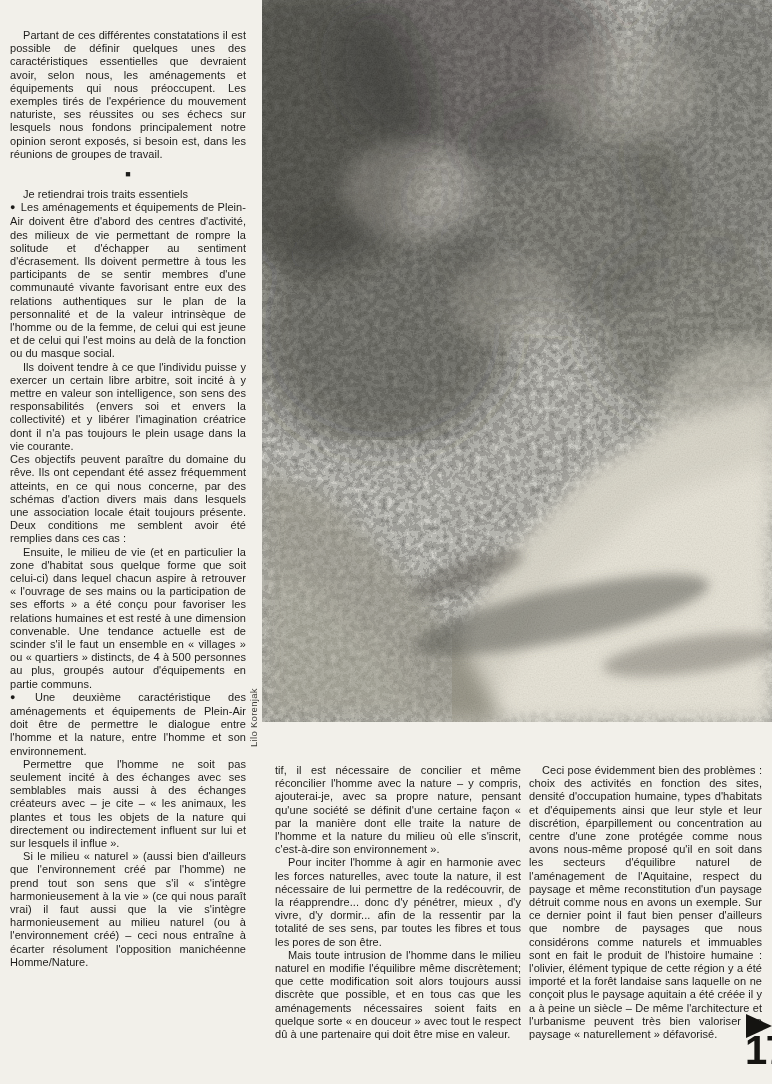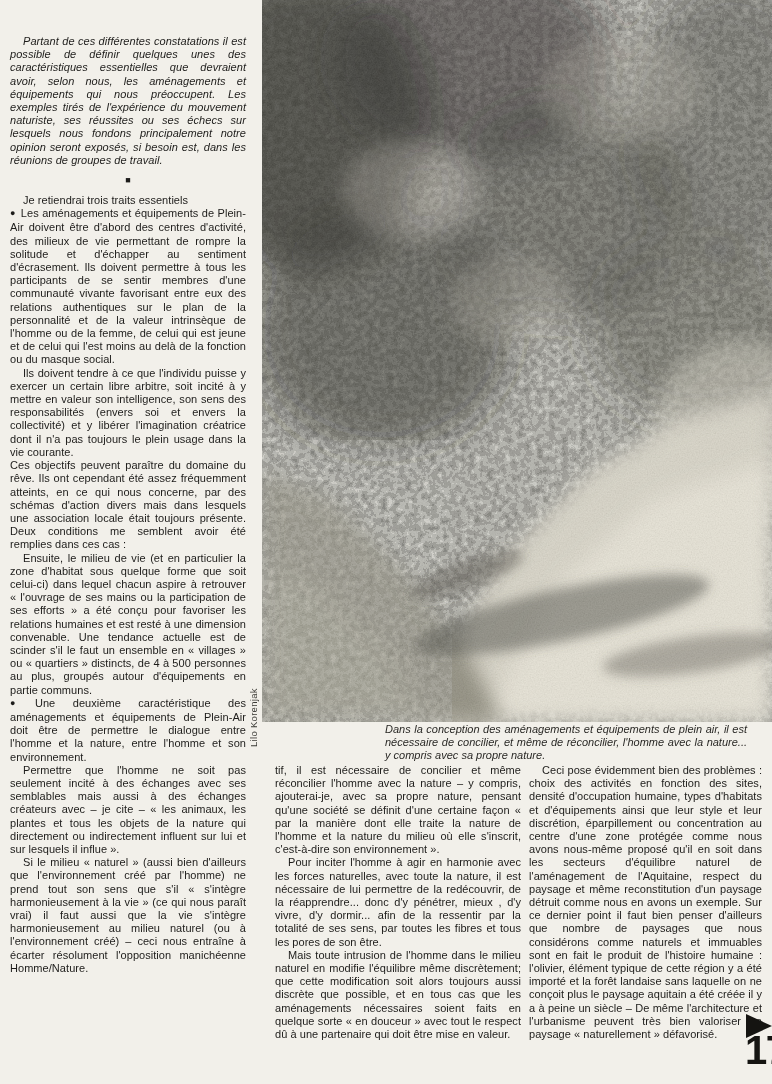--- a/index.html
+++ b/index.html
@@ -11,21 +11,21 @@
     overflow:hidden;
   }
   
   .col {
     position:absolute;
     font-size:11px; line-height:13.2px;
     text-align:justify; letter-spacing:0.05px;
   }
   .col p { margin:0; }
   .col p.indent { text-indent:13px; }
-  .col p.gap { margin-top:15px;font-style:italic; }
+  .col p.gap { margin-top:9px; }
   .marker-line {
     text-align:center; font-size:9px; line-height:9px;
     margin:9px 0 9px 0 !important; letter-spacing:0;
   }
   .bullet { font-size:9px; margin-right:5px; position:relative; top:-1px; }
   .col-left   { left:10px;  top:20px;  width:236px; }
   .col-middle { left:275px; top:764px; width:246px; }
   .col-right  { left:529px; top:764px; width:233px; }
 
   
@@ -149,21 +149,20 @@
         <ellipse cx="430" cy="655" rx="90" ry="18" fill="#56534a" opacity="0.45" transform="rotate(-8 430 655)"></ellipse>
         <ellipse cx="205" cy="575" rx="60" ry="14" fill="#4d4a41" opacity="0.5" transform="rotate(-20 205 575)"></ellipse>
       </g>
 
       <rect x="0" y="0" width="510" height="722" filter="url(#grain)"></rect>
     </svg>
   </div>
 
   <div class="credit">Lilo Korenjak</div>
 
-  <div class="caption">Dans la conception des aménagements et équipements de plein air, il est nécessaire de concilier, et même de réconcilier, l'homme avec la nature... y compris avec sa propre nature.</div>
 
   <div class="col col-middle">
     <p>tif, il est nécessaire de concilier et même réconcilier l'homme avec la nature – y compris, ajouterai-je, avec sa propre nature, pensant qu'une société se définit d'une certaine façon « par la manière dont elle traite la nature de l'homme et la nature du milieu où elle s'inscrit, c'est-à-dire son environnement ».</p>
     <p class="indent">Pour inciter l'homme à agir en harmonie avec les forces naturelles, avec toute la nature, il est nécessaire de lui permettre de la redécouvrir, de la réapprendre... donc d'y pénétrer, mieux , d'y vivre, d'y dormir... afin de la ressentir par la totalité de ses sens, par toutes les fibres et tous les pores de son être.</p>
     <p class="indent">Mais toute intrusion de l'homme dans le milieu naturel en modifie l'équilibre même discrètement; que cette modification soit alors toujours aussi discrète que possible, et en tous cas que les aménagements nécessaires soient faits en quelque sorte « en douceur » avec tout le respect dû à une partenaire qui doit être mise en valeur.</p>
   </div>
 
   <div class="col col-right">
     <p class="indent">Ceci pose évidemment bien des problèmes : choix des activités en fonction des sites, densité d'occupation humaine, types d'habitats et d'équipements ainsi que leur style et leur discrétion, éparpillement ou concentration au centre d'une zone protégée comme nous avons nous-même proposé qu'il en soit dans les secteurs d'équilibre naturel de l'aménagement de l'Aquitaine, respect du paysage et même reconstitution d'un paysage détruit comme nous en avons un exemple. Sur ce dernier point il faut bien penser d'ailleurs que nombre de paysages que nous considérons comme naturels et immuables sont en fait le produit de l'histoire humaine : l'olivier, élément typique de cette région y a été importé et la forêt landaise sans laquelle on ne conçoit plus le paysage aquitain a été créée il y a à peine un siècle – De même l'architecture et l'urbanisme peuvent très bien valoriser un paysage « naturellement » défavorisé.</p>
   </div>

